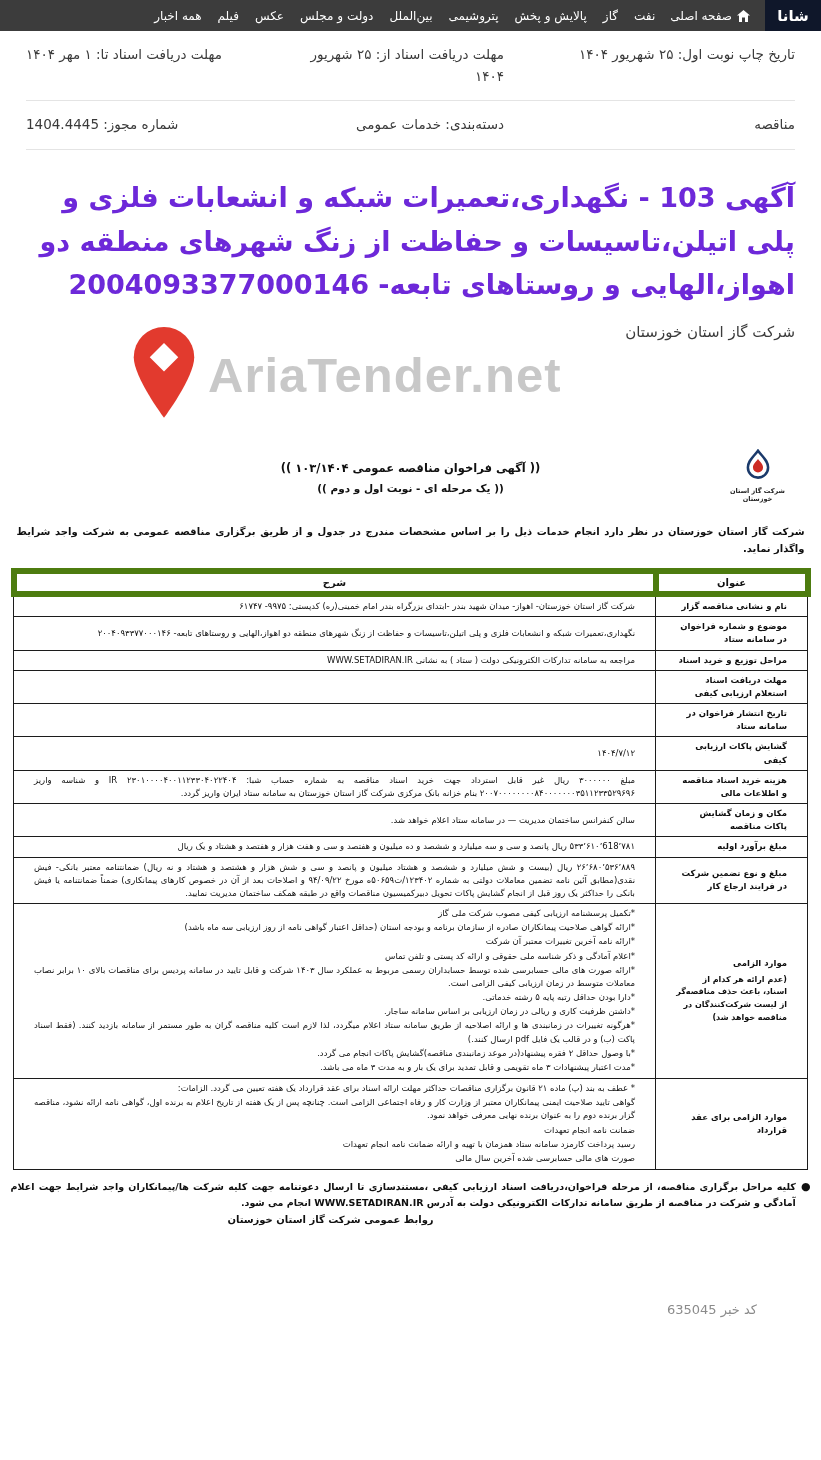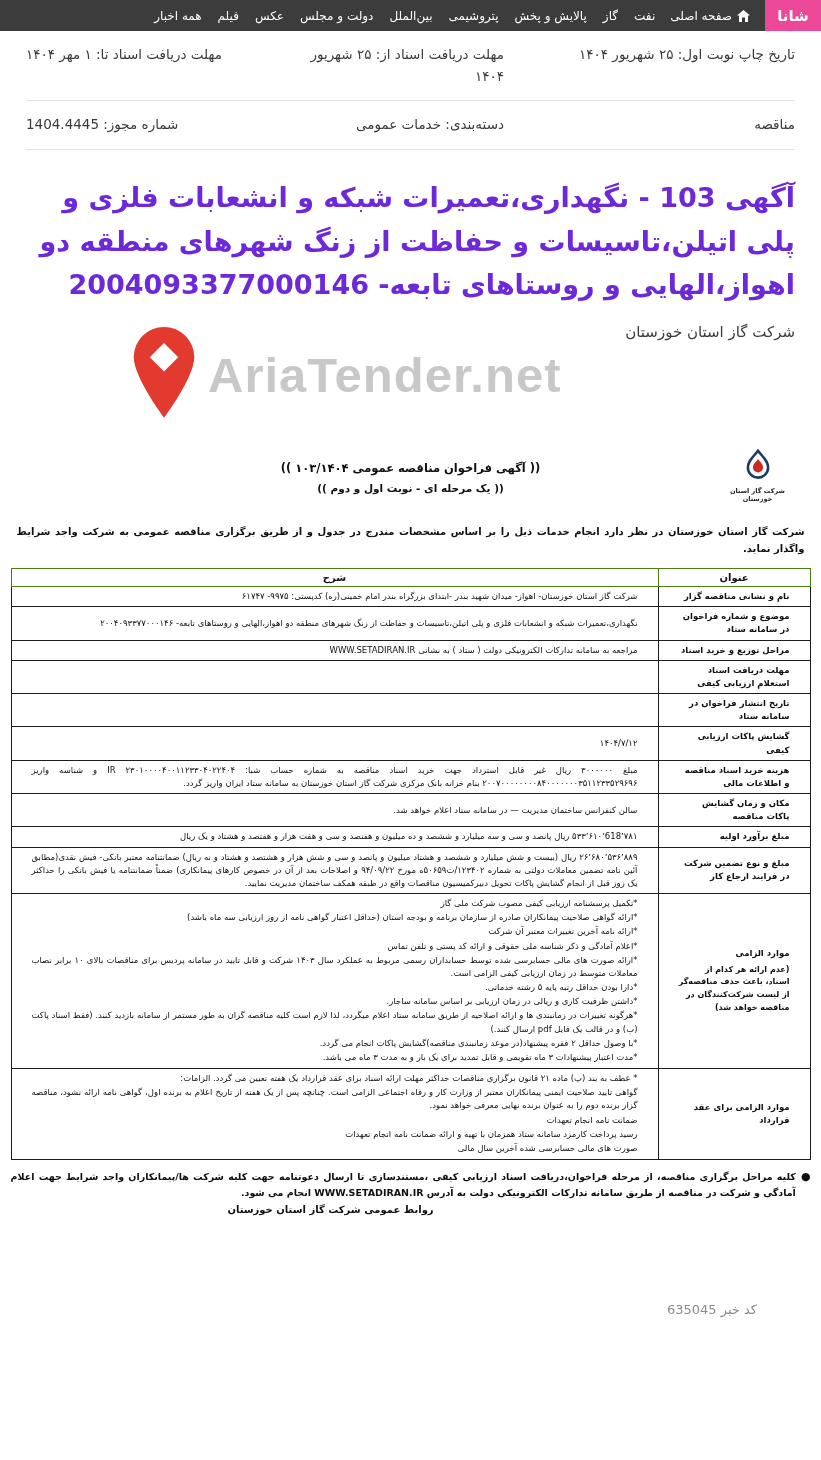--- a/index.html
+++ b/index.html
@@ -7,21 +7,21 @@
   body {
     height:1460px; background:#ffffff; position:relative; overflow:hidden;
     font-family:"DejaVu Sans", sans-serif; direction:rtl; color:#222;
   }
   
   .navbar {
     background:#3c3c3c; height:31px; display:flex; align-items:center;
     padding:0 0 0 14px; gap:15px;
   }
   .brand {
-    background:#ec4899; color:#fff; height:31px; min-width:56px;
+    background:#0f172a; color:#fff; height:31px; min-width:56px;
     display:flex; align-items:center; justify-content:center;
     font-weight:bold; font-size:15px; padding:0 10px;
   }
   .nav-links { display:flex; align-items:center; gap:16px; }
   .nav-link {
     color:#fff; font-size:12px; text-decoration:none; cursor:pointer;
     display:flex; align-items:center; gap:5px; white-space:nowrap;
   }
   .home-icon svg { display:block; }
   
@@ -54,21 +54,21 @@
   .doc-title1 { font-size:11.5px; font-weight:bold; }
   .doc-title2 { font-size:10.5px; font-weight:bold; margin-top:7px; }
   .doc-logo { position:absolute; left:auto; right:18px; top:0; width:70px; text-align:center; }
   .doc-logo-caption { font-size:6.5px; font-weight:bold; margin-top:2px; color:#222; }
   .doc-intro {
     font-size:10px; font-weight:bold; line-height:1.75; margin:12px 6px 10px;
     text-align:justify;
   }
   table.doc-table { width:100%; border-collapse:collapse; font-size:8.5px; }
   .doc-table th {
-    border:1px solid #4d7c0f; font-size:10px; font-weight:bold;
+    border:6px solid #4d7c0f; font-size:10px; font-weight:bold;
     text-align:center; padding:3px;
   }
   .doc-table td { border:1px solid #1c1c1c; padding:3px 20px; vertical-align:middle; line-height:1.55; }
   td.tcell { width:152px; font-weight:bold; text-align:right;margin-top:28px; }
   td.dcell { text-align:justify; min-height:14px; }
   td.dcell .line { margin-bottom:1px; }
   .tnote { font-weight:bold; font-size:8px; margin-top:3px; line-height:1.6; }
   .doc-note {
     display:flex; gap:5px; font-size:9.5px; font-weight:bold; margin-top:9px;
     line-height:1.7; text-align:justify;

